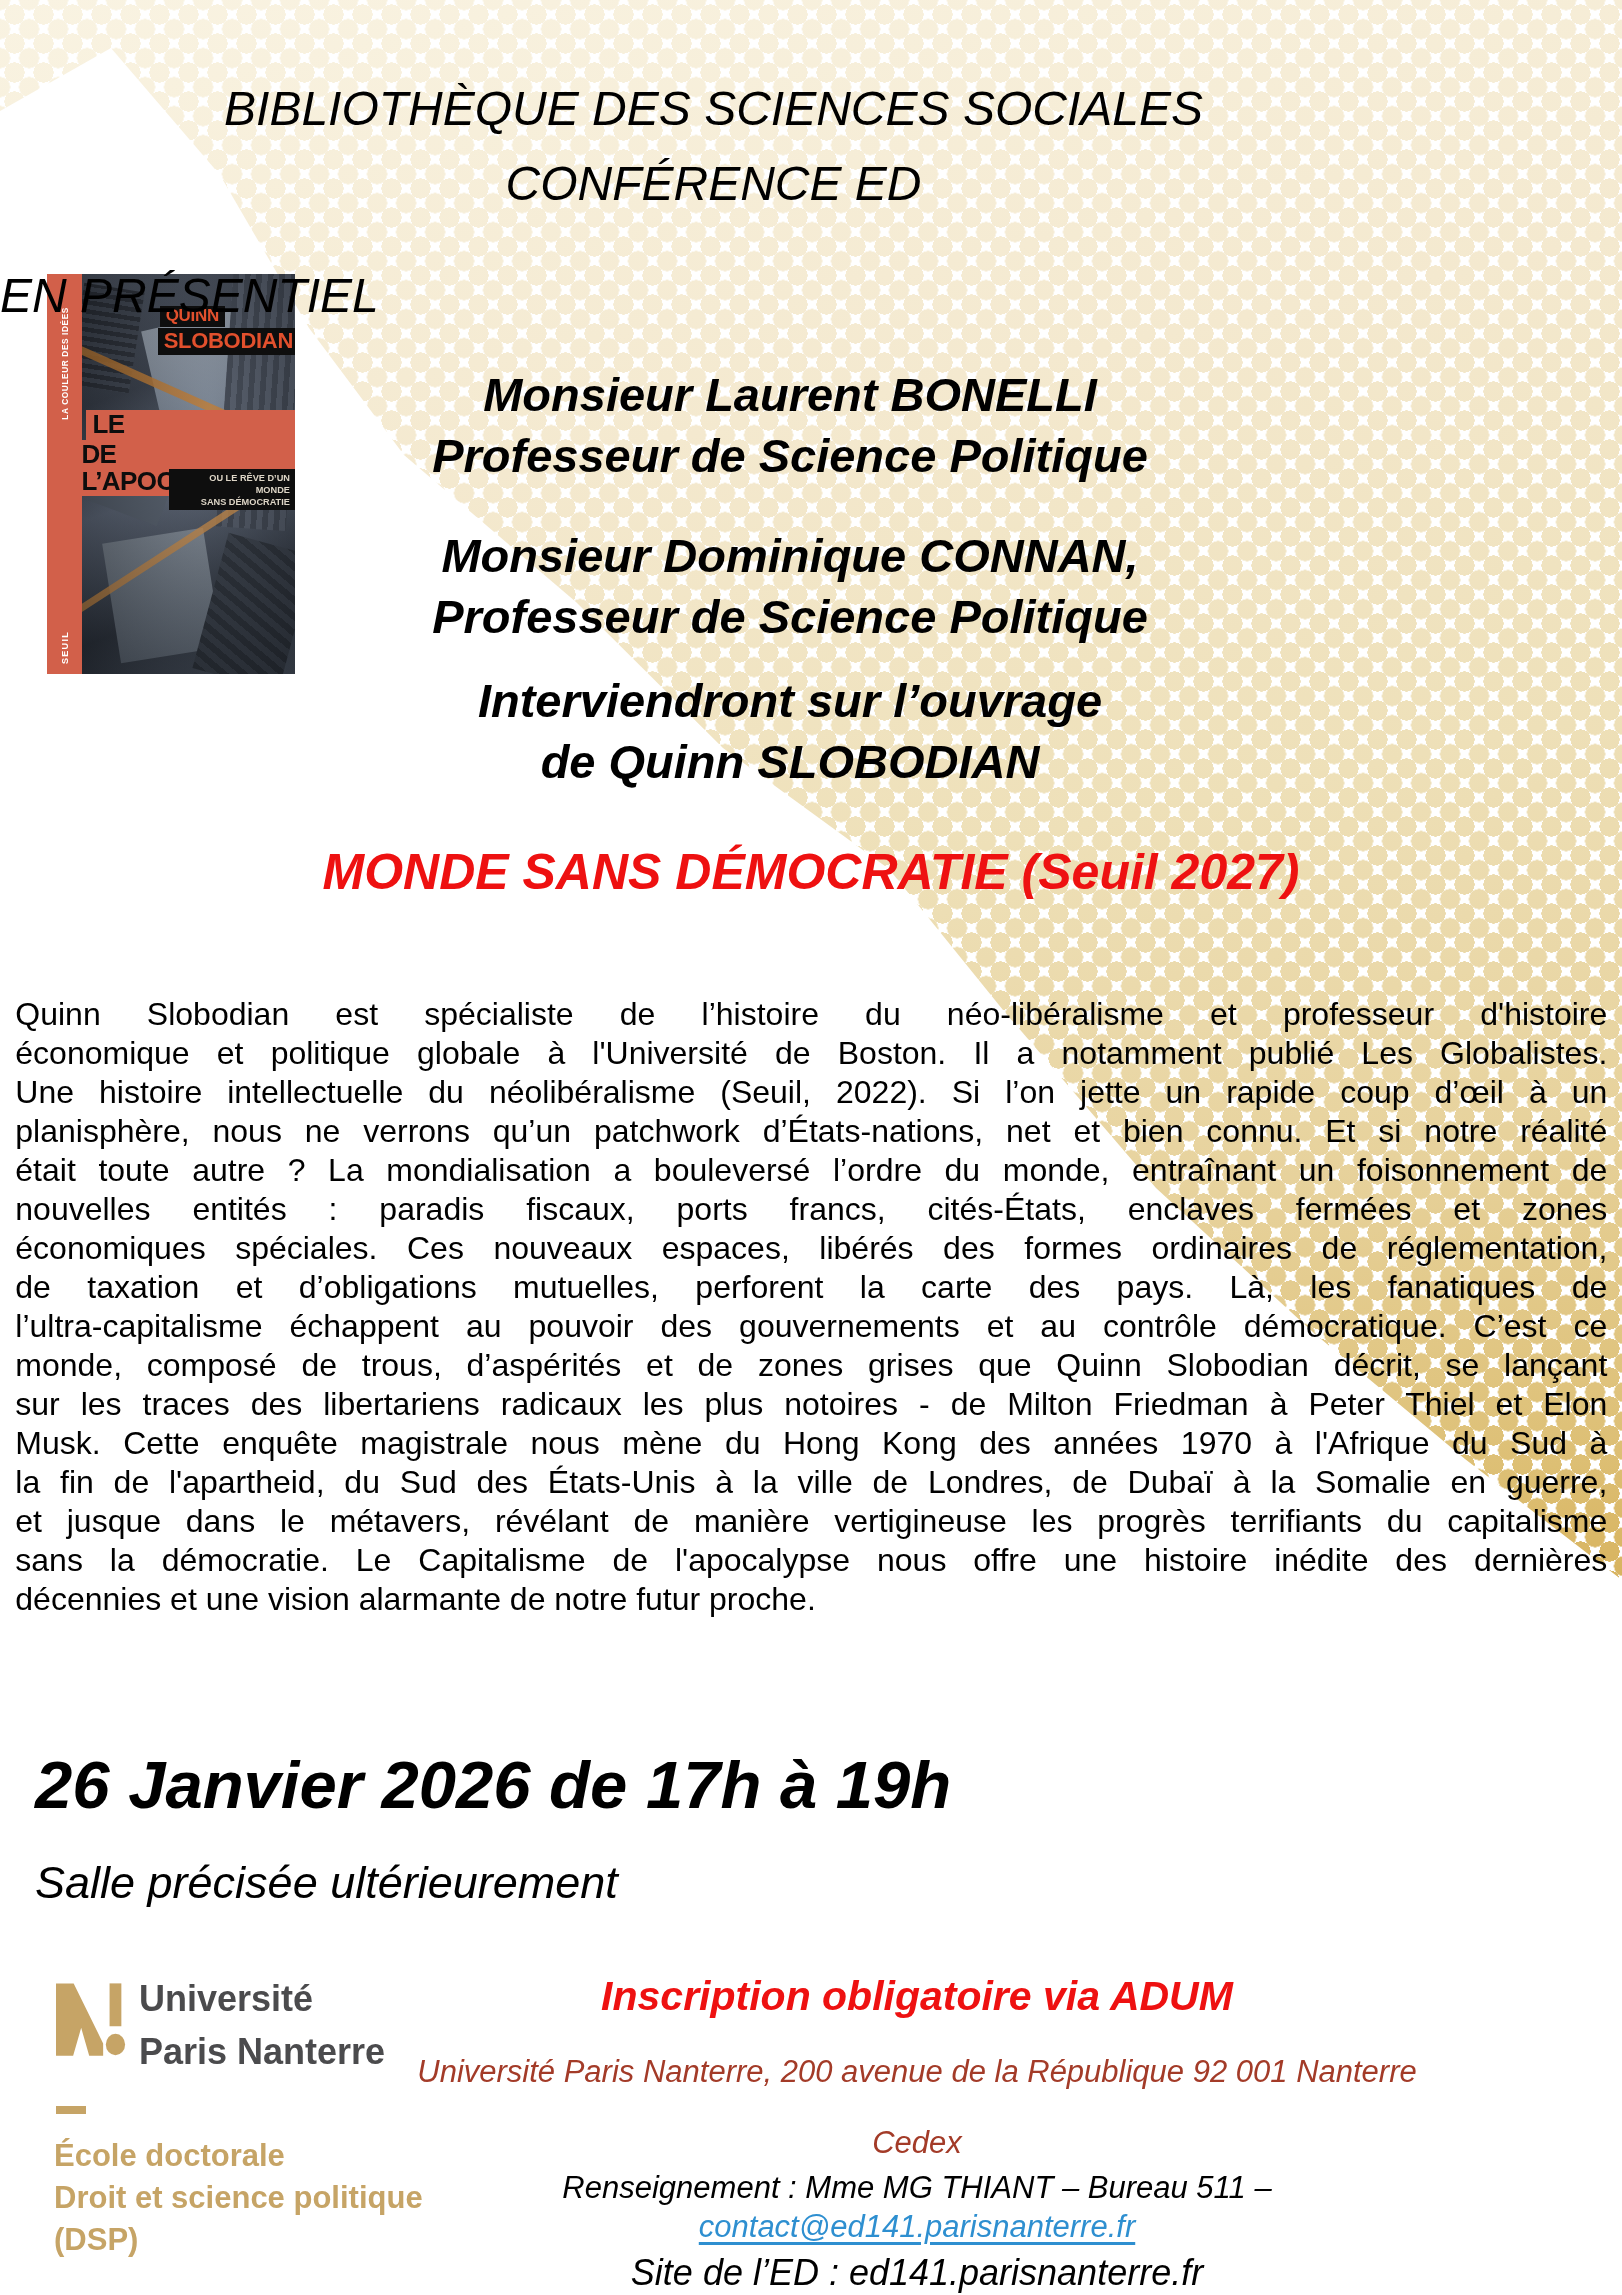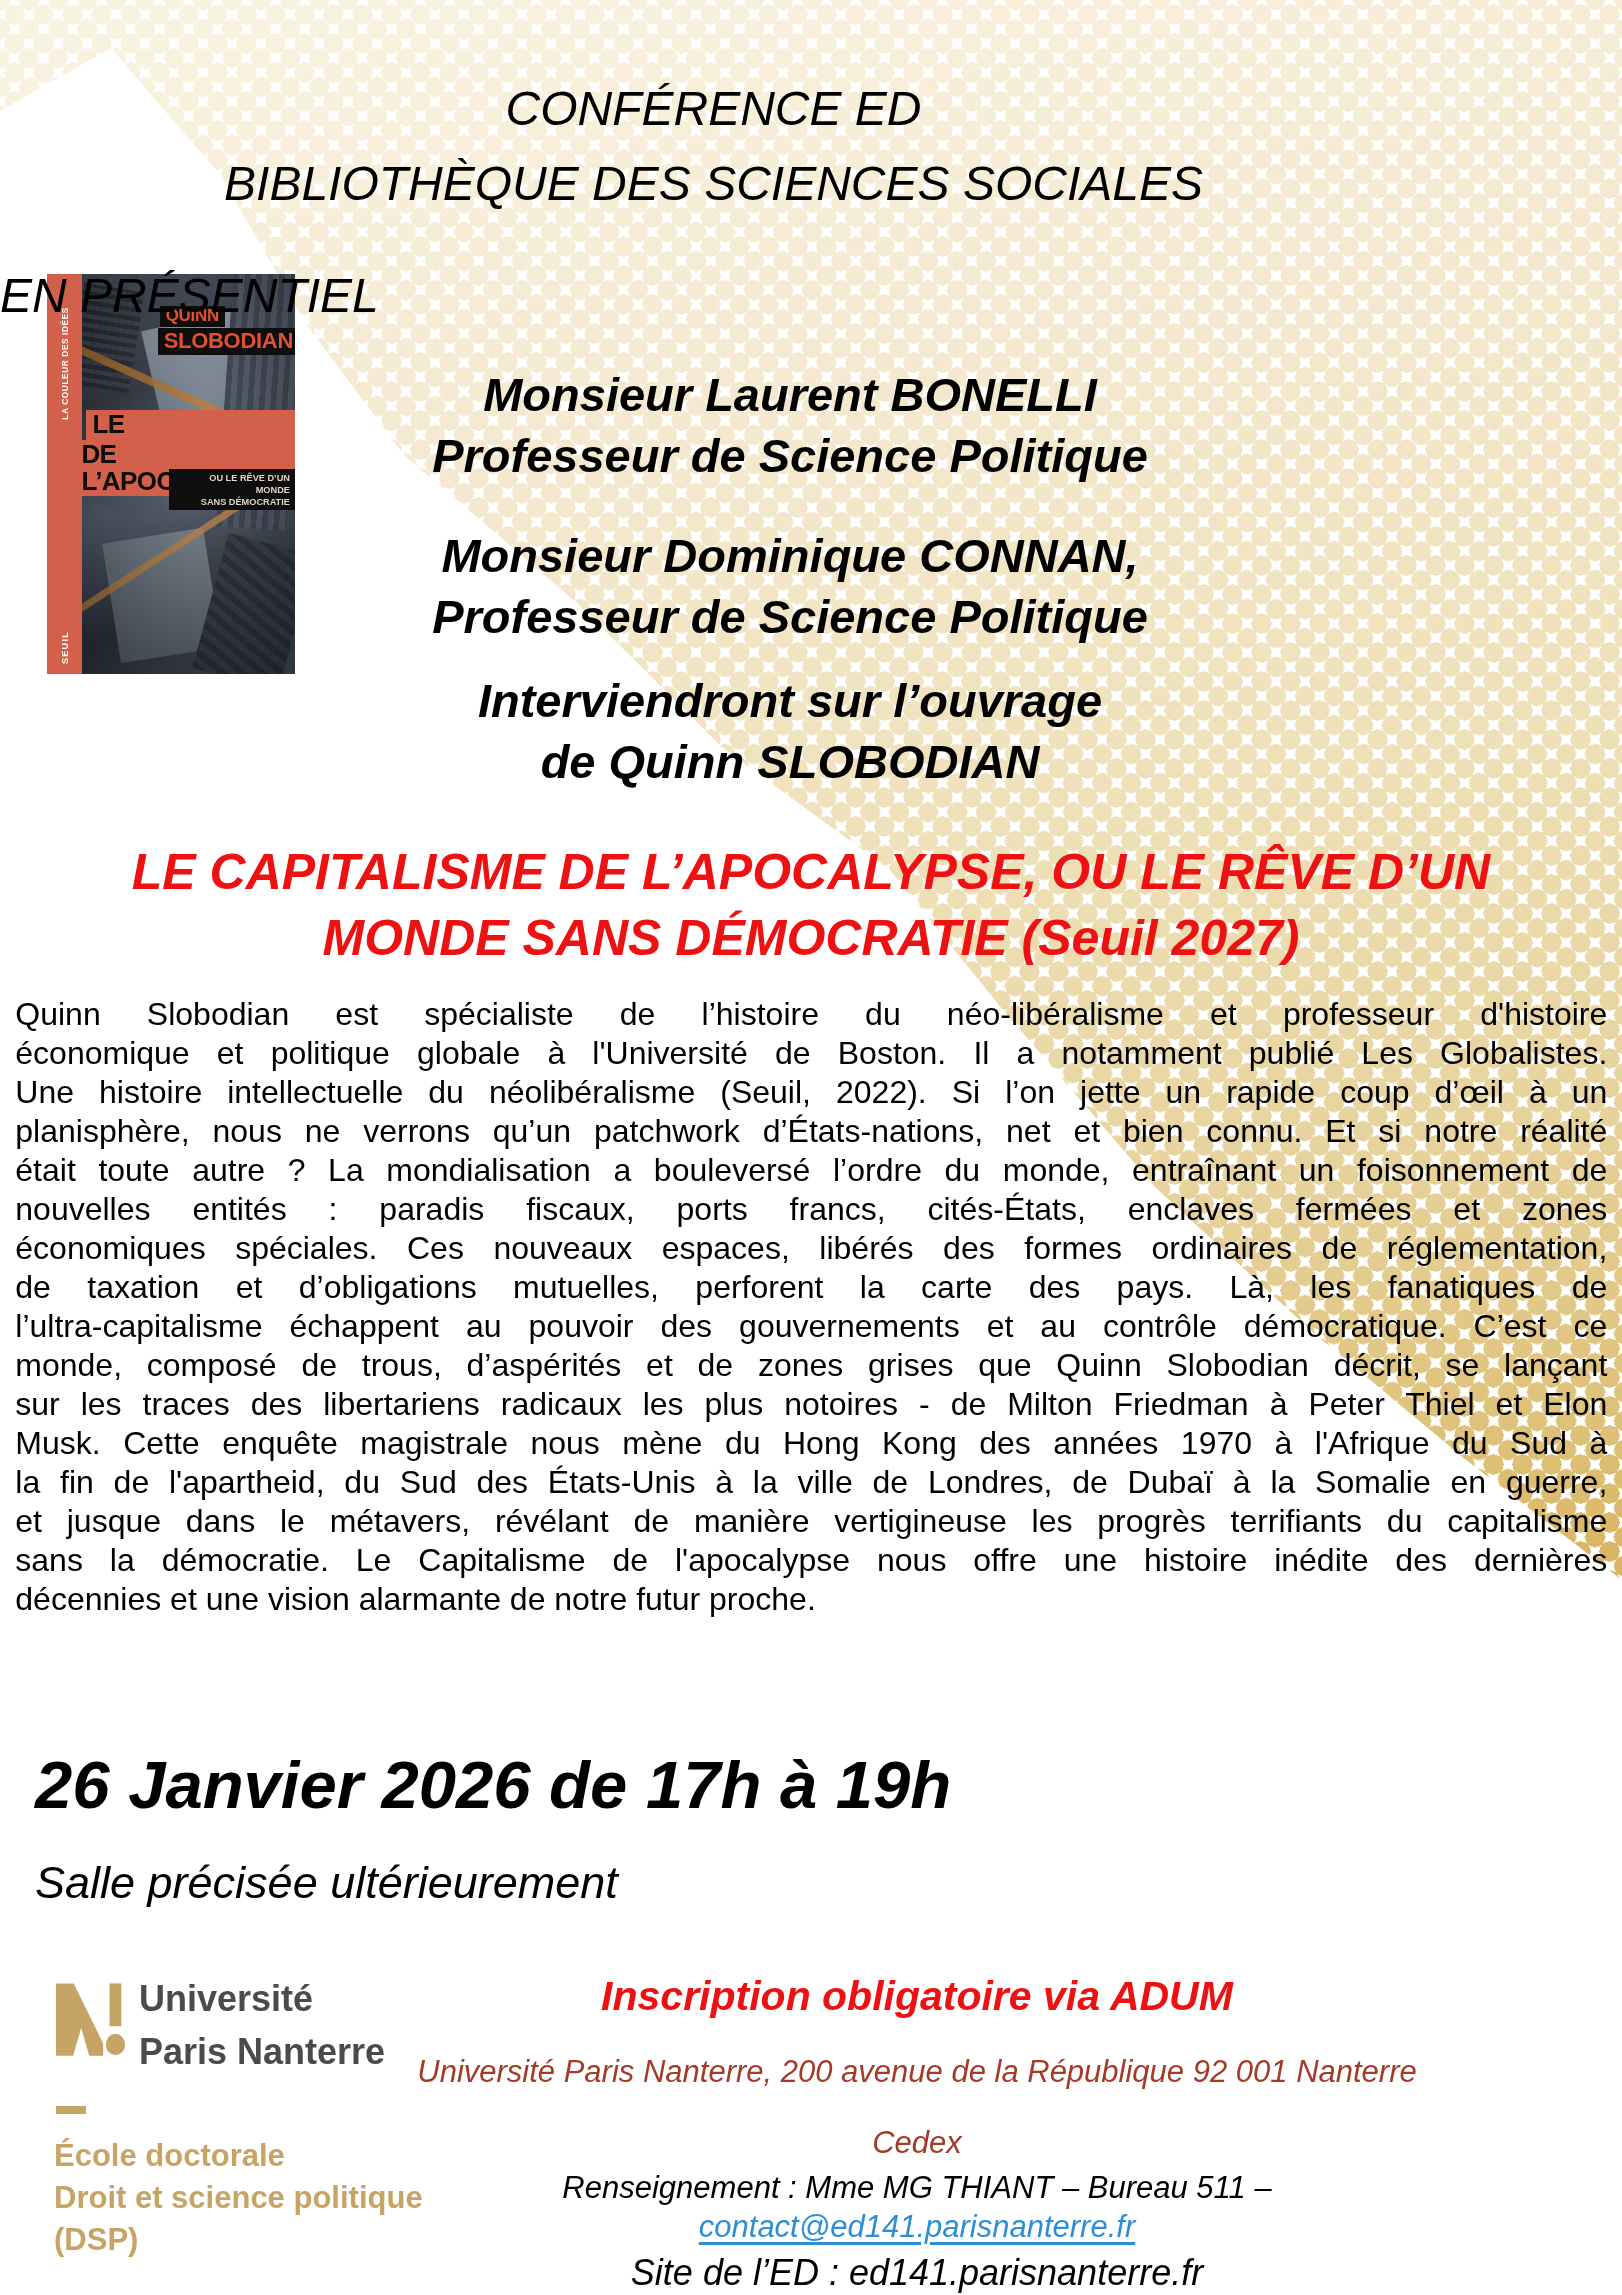--- a/index.html
+++ b/index.html
@@ -114,22 +114,22 @@
   .reg-email { font-size:31px; color:var(--link-blue,#2e8fd0); text-decoration:underline;
     text-decoration-thickness:2.5px; text-underline-offset:4.5px; display:inline-block; }
   .reg-site { font-size:36px; color:#000; line-height:39px; }
 </style>
 <title>CONFÉRENCE ED</title></head>
 <body>
 
 <div class="dots"></div>
 
 <div class="layer header-block">
+  <div>BIBLIOTHÈQUE DES SCIENCES SOCIALES</div>
   <div>CONFÉRENCE ED</div>
-  <div>BIBLIOTHÈQUE DES SCIENCES SOCIALES</div>
 </div>
 <div class="layer presentiel">EN PRÉSENTIEL</div>
 
 <div class="layer book-cover">
   <div class="cover-photo">
     <div class="cs cs1"></div>
     <div class="cs cs2"></div>
     <div class="cs cs3"></div>
     <div class="cs cs4"></div>
     <div class="cs cs5"></div>
@@ -155,21 +155,20 @@
 <div class="layer speakers-block">
   <div class="spk-line">Monsieur Laurent BONELLI</div>
   <div class="spk-line gap-lg">Professeur de Science Politique</div>
   <div class="spk-line">Monsieur Dominique CONNAN,</div>
   <div class="spk-line gap-md">Professeur de Science Politique</div>
   <div class="spk-line">Interviendront sur l’ouvrage</div>
   <div class="spk-line">de Quinn SLOBODIAN</div>
 </div>
 
 <div class="layer event-title">
-  <div>LE CAPITALISME DE L’APOCALYPSE, OU LE RÊVE D’UN</div>
   <div>MONDE SANS DÉMOCRATIE (Seuil 2027)</div>
 </div>
 
 <div class="layer description">
   <div class="desc-lines">Quinn Slobodian est spécialiste de l’histoire du néo-libéralisme et professeur d'histoire
 économique et politique globale à l'Université de Boston. Il a notamment publié Les Globalistes.
 Une histoire intellectuelle du néolibéralisme (Seuil, 2022). Si l’on jette un rapide coup d’œil à un
 planisphère, nous ne verrons qu’un patchwork d’États-nations, net et bien connu. Et si notre réalité
 était toute autre ? La mondialisation a bouleversé l’ordre du monde, entraînant un foisonnement de
 nouvelles entités : paradis fiscaux, ports francs, cités-États, enclaves fermées et zones

